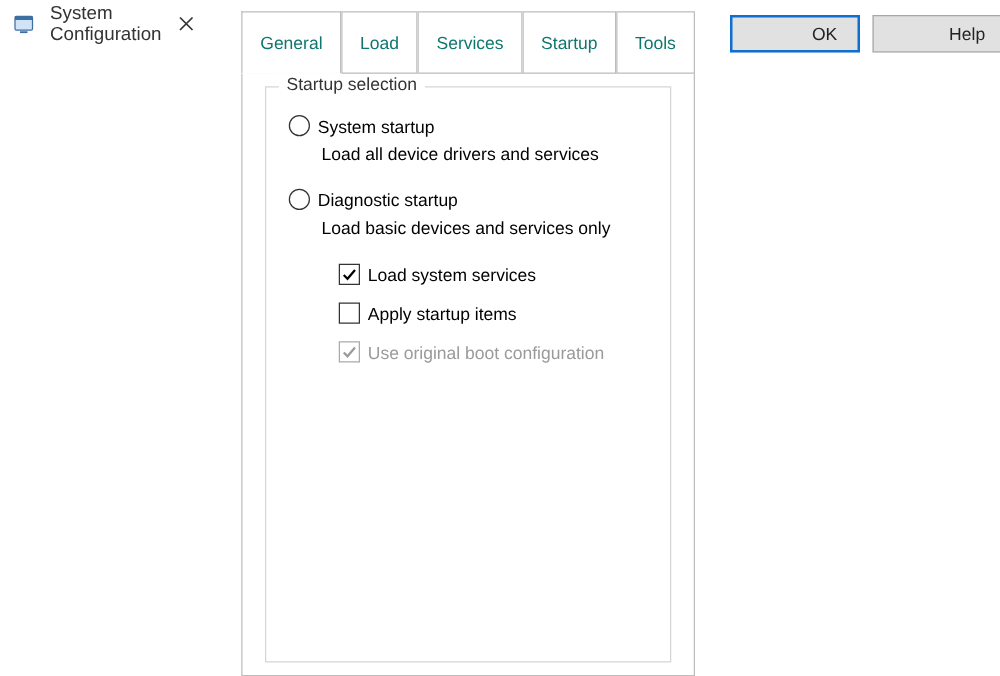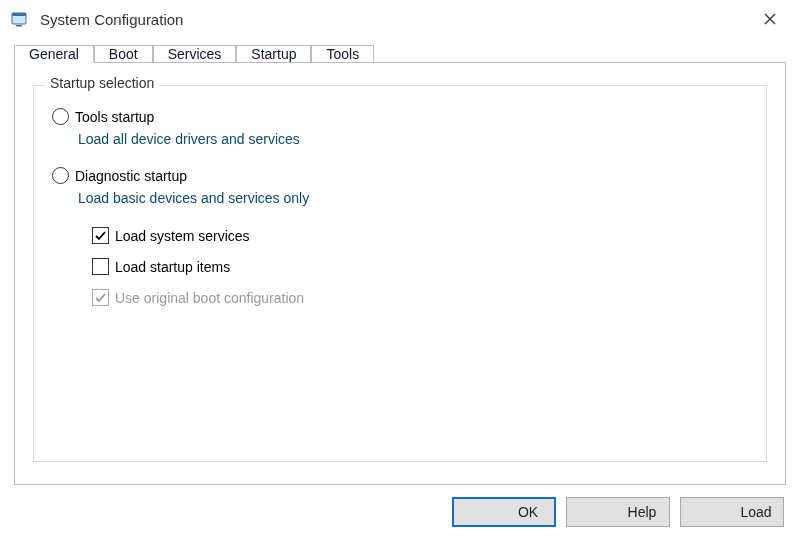--- a/index.html
+++ b/index.html
@@ -9,21 +9,21 @@
       background: #fff;
       width: 800px;
       height: 541px;
       overflow: hidden;
       color: #000;
     }
     .window {
       width: 100%;
       height: 100%;
       display: flex;
-      flex-direction: column;
+      flex-direction: row;
     }
     .titlebar {
       display: flex;
       align-items: center;
       padding: 6px 10px 4px 10px;
       height: 36px;
     }
     .titlebar .icon-slot {
       width: 20px;
       height: 20px;
@@ -53,46 +53,46 @@
       display: flex;
       flex-direction: column;
     }
     .tabstrip {
       display: flex;
       align-items: flex-end;
       position: relative;
       z-index: 2;
     }
     .tab {
-      padding: 0 14px;
+      padding: 16px 14px;
       border: 1px solid #bdbdbd;
       border-bottom: none;
       background: #fff;
       font-size: 14px;
       cursor: default;
       margin-right: 0px;
       position: relative;
       top: 1px;
-      color: #0f172a;
+      color: #0f766e;
     }
     .tab.inactive {
       background: #fff;
       border-bottom: 1px solid #bdbdbd;
     }
     .tab.active {
       background: #fff;
       border-bottom: 1px solid #fff;
       z-index: 3;
     }
     .tabpanel {
       border: 1px solid #bdbdbd;
       flex: 1;
       position: relative;
       z-index: 1;
-      padding: 22px 18px;
+      padding: 10px 18px;
     }
     .groupbox {
       border: 1px solid #d6d6d6;
       position: relative;
       padding: 22px 18px 24px 18px;
       height: 100%;
     }
     .group-legend {
       position: absolute;
       top: -11px;
@@ -106,21 +106,21 @@
       margin-bottom: 20px;
     }
     .opt-row {
       display: flex;
       align-items: center;
       gap: 6px;
     }
     .opt-desc {
       margin-left: 26px;
       margin-top: 6px;
-      color: #0c4a6e;
+      color: #000000;
     }
     .radio {
       width: 17px;
       height: 17px;
       border: 1.5px solid #333;
       border-radius: 50%;
       display: inline-flex;
       align-items: center;
       justify-content: center;
       background: #fff;
@@ -203,34 +203,34 @@
     <span class="close-btn">
       <svg width="12" height="12" viewBox="0 0 12 12">
         <path d="M1 1 L11 11 M11 1 L1 11" stroke="#333" stroke-width="1.4" fill="none"></path>
       </svg>
     </span>
   </div>
 
   <div class="body-area">
     <div class="tabstrip">
       <div class="tab active">General</div>
-      <div class="tab inactive">Boot</div>
+      <div class="tab inactive">Load</div>
       <div class="tab inactive">Services</div>
       <div class="tab inactive">Startup</div>
       <div class="tab inactive">Tools</div>
     </div>
 
     <div class="tabpanel">
       <div class="groupbox">
         <span class="group-legend">Startup selection</span>
 
         <div class="opt">
           <div class="opt-row">
             <span class="radio"></span>
-            <span>Tools startup</span>
+            <span>System startup</span>
           </div>
           <div class="opt-desc">Load all device drivers and services</div>
         </div>
 
         <div class="opt">
           <div class="opt-row">
             <span class="radio"></span>
             <span>Diagnostic startup</span>
           </div>
           <div class="opt-desc">Load basic devices and services only</div>
@@ -243,21 +243,21 @@
                 <svg width="13" height="13" viewBox="0 0 13 13">
                     <path d="M2 7 L5 10 L11 3" stroke="#000" stroke-width="1.8" fill="none"></path>
                   </svg>
               </span>
               <span>Load system services</span>
             </div>
             <div class="check-row">
               <span class="checkbox">
                 
               </span>
-              <span>Load startup items</span>
+              <span>Apply startup items</span>
             </div>
             <div class="check-row disabled">
               <span class="checkbox checked">
                 <svg width="13" height="13" viewBox="0 0 13 13">
                     <path d="M2 7 L5 10 L11 3" stroke="#9a9a9a" stroke-width="1.8" fill="none"></path>
                   </svg>
               </span>
               <span>Use original boot configuration</span>
             </div>
           </div>

